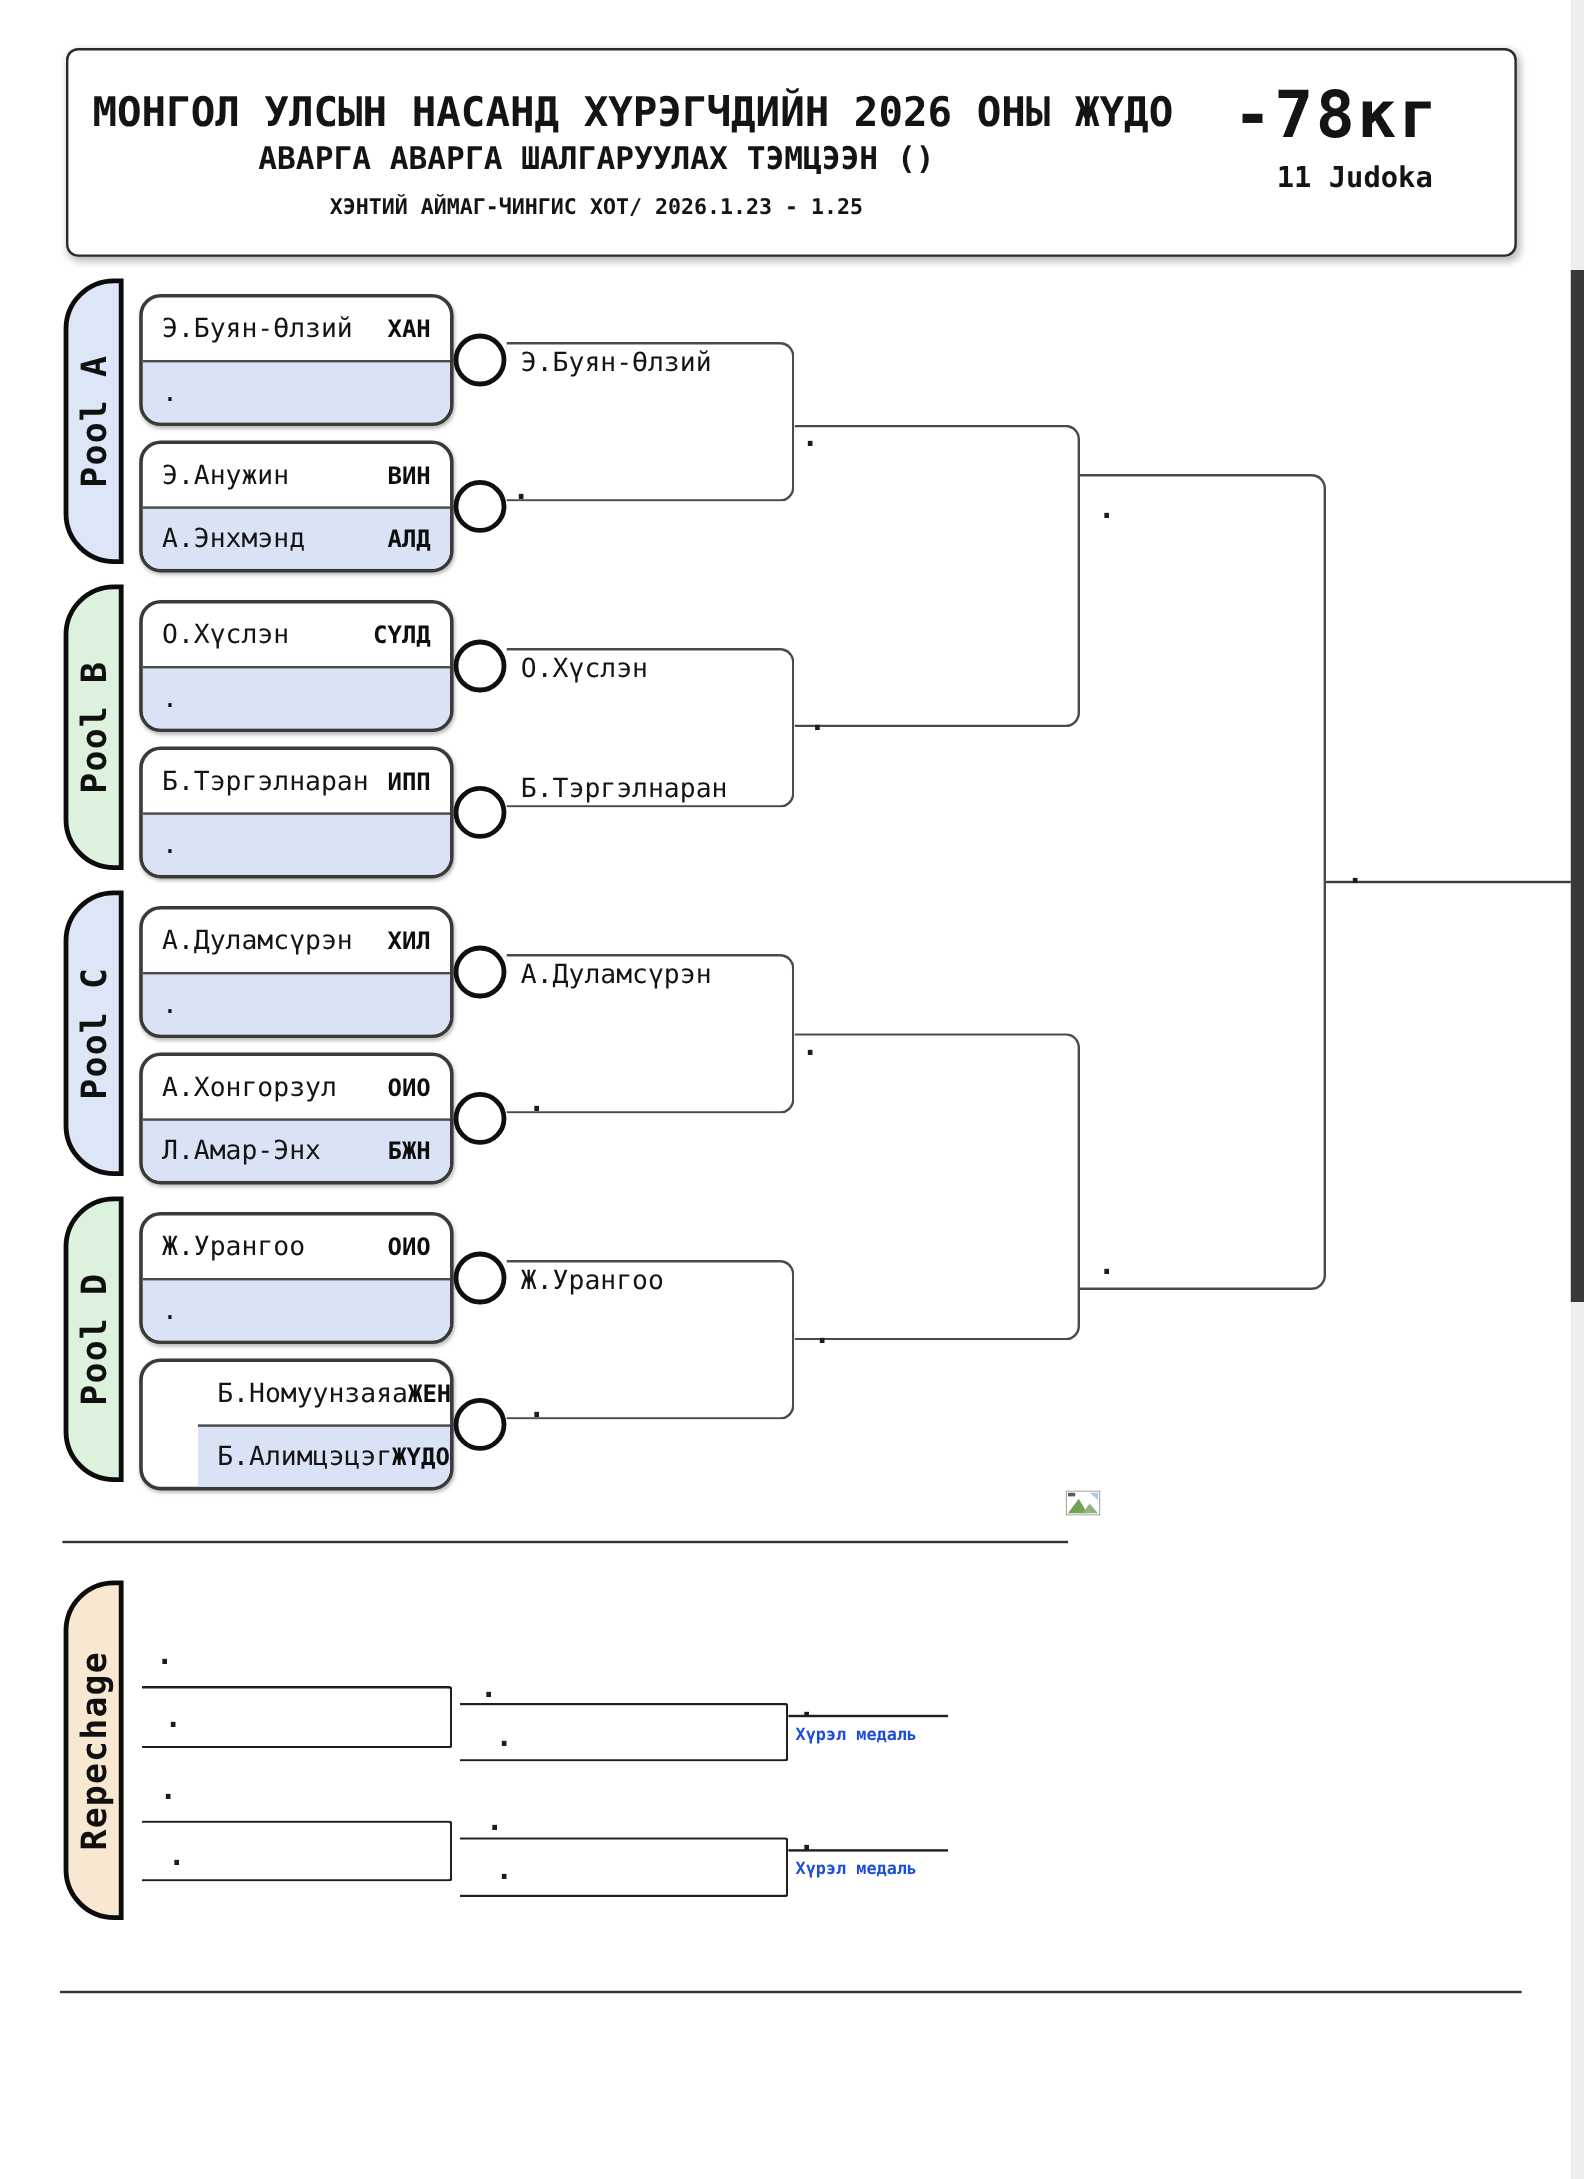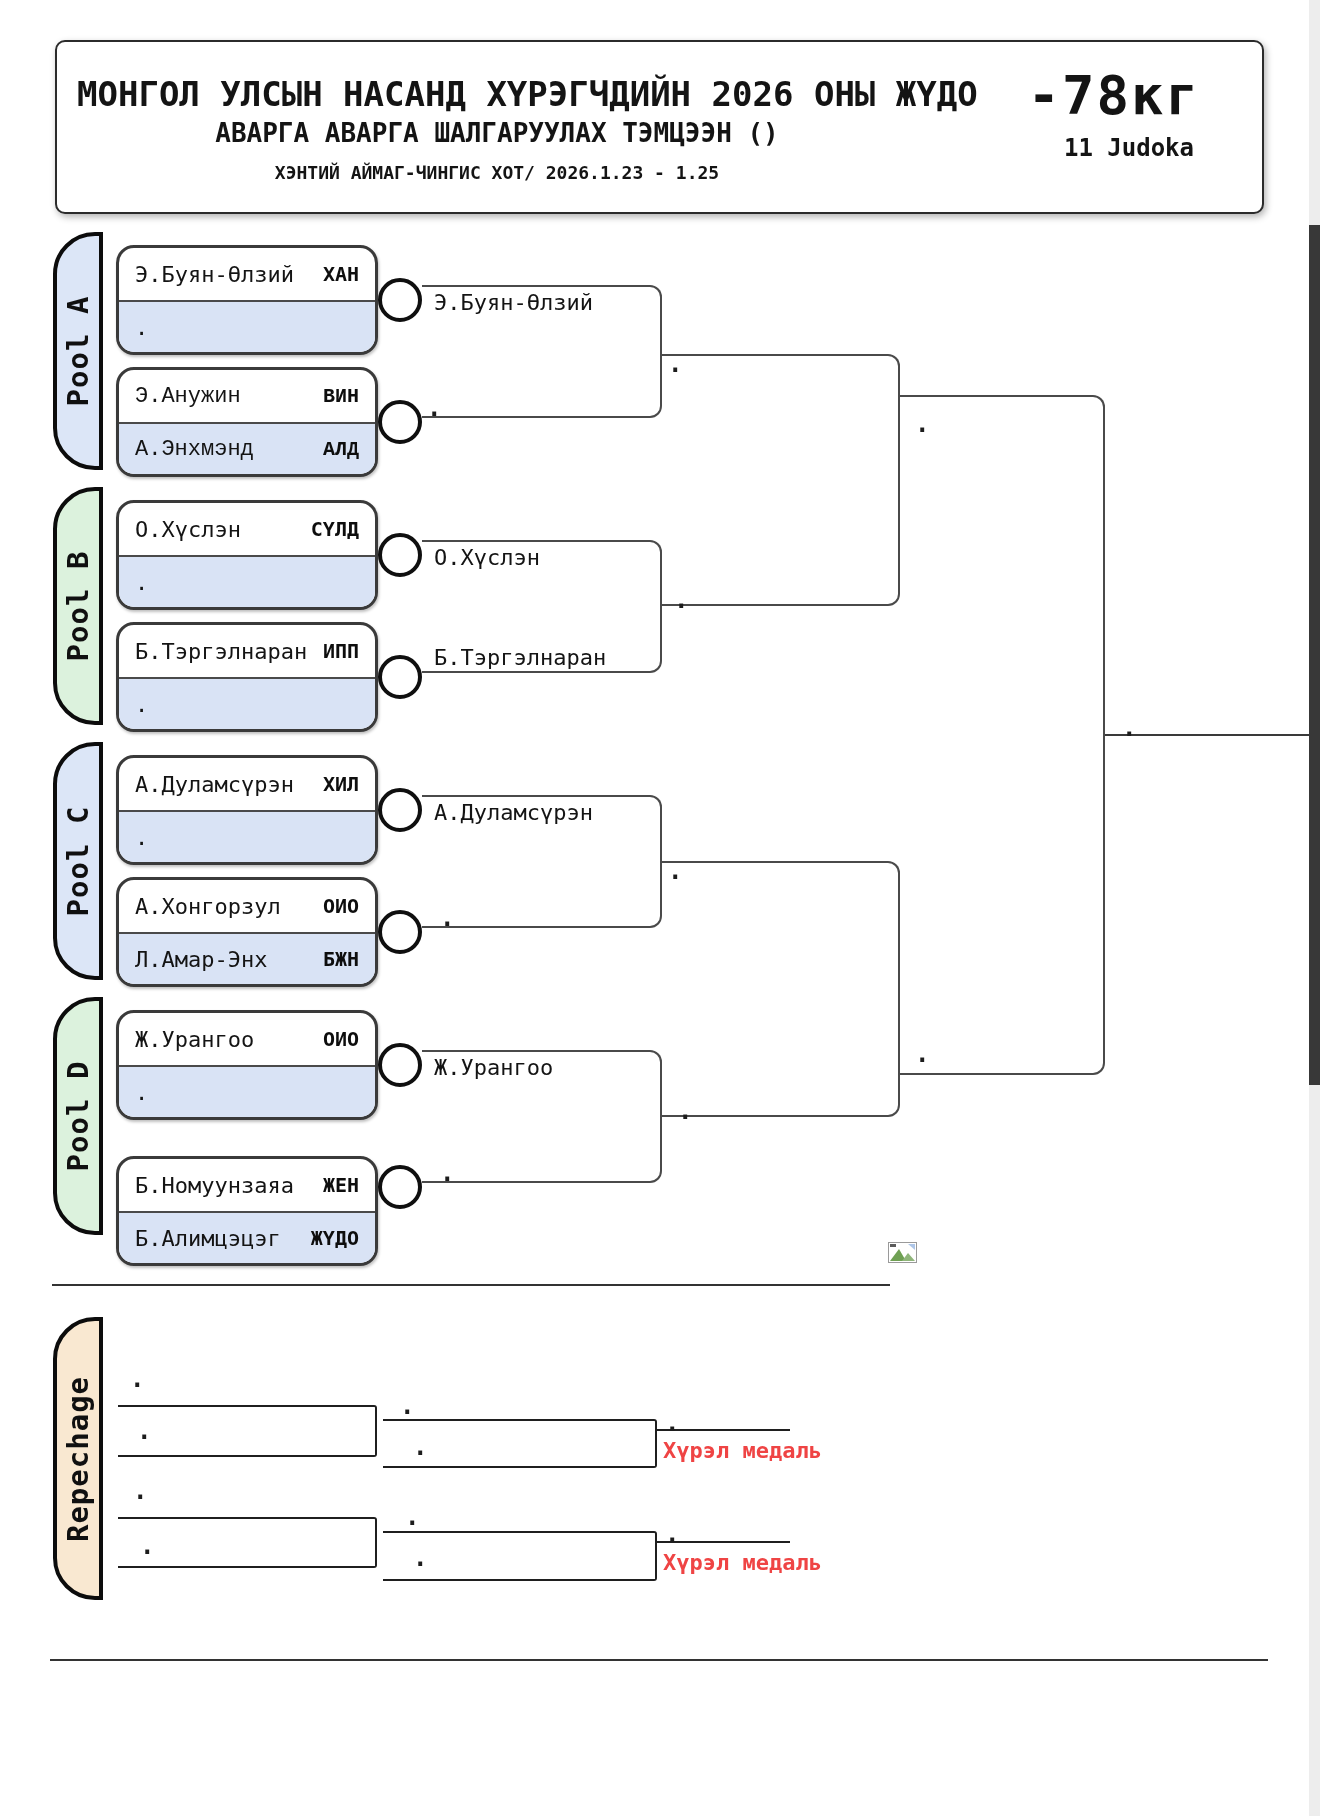--- a/index.html
+++ b/index.html
@@ -49,21 +49,21 @@
   .wname{position:absolute;font-size:22px;line-height:1;white-space:nowrap;color:#141414;}
   .dot{position:absolute;font-size:24px;font-weight:bold;line-height:0;color:#1c1c1c;}
 
   
   .sep{position:absolute;border-top:2px solid #333;}
 
   
   .rep-rect{position:absolute;box-sizing:border-box;border:2px solid #1f1f1f;border-left:none;
             border-radius:0 3px 3px 0;}
   .rep-line{position:absolute;border-top:2px solid #1f1f1f;}
-  .bronze{position:absolute;font-size:22px;font-weight:bold;color:#ef4444;white-space:nowrap;}
+  .bronze{position:absolute;font-size:14px;font-weight:bold;color:#1d4ed8;white-space:nowrap;}
 
   
   .scroll-track{position:absolute;right:0;top:0;width:11px;height:100%;background:#ededed;}
   .scroll-thumb{position:absolute;right:0;top:225px;width:11px;height:860px;background:#383838;}
 
   .icon-wrap{position:absolute;left:888px;top:1242px;width:29px;height:21px;}
 </style>
 </head>
 <body>
 
@@ -96,21 +96,21 @@
   <div class="ebox" style="top:245px;">
     <div class="erow top">
       <span class="ename">Э.Буян-Өлзий</span>
       <span class="eclub">ХАН</span>
       </div>
     <div class="erow bot">
       <span class="ename">.</span>
       <span class="eclub"></span>
       </div>
   </div>
-  <div class="ebox" style="top:367px;font-family:Liberation Mono, monospace;">
+  <div class="ebox" style="top:367px;">
     <div class="erow top">
       <span class="ename">Э.Анужин</span>
       <span class="eclub">ВИН</span>
       </div>
     <div class="erow bot">
       <span class="ename">А.Энхмэнд</span>
       <span class="eclub">АЛД</span>
       </div>
   </div>
 
@@ -159,21 +159,21 @@
   <div class="ebox" style="top:1010px;">
     <div class="erow top">
       <span class="ename">Ж.Урангоо</span>
       <span class="eclub">ОИО</span>
       </div>
     <div class="erow bot">
       <span class="ename">.</span>
       <span class="eclub"></span>
       </div>
   </div>
-  <div class="ebox" style="top:1156px;">
+  <div class="ebox" style="top:1132px;padding-left:46px;">
     <div class="erow top">
       <span class="ename">Б.Номуунзаяа</span>
       <span class="eclub">ЖЕН</span>
       </div>
     <div class="erow bot">
       <span class="ename">Б.Алимцэцэг</span>
       <span class="eclub">ЖҮДО</span>
       </div>
   </div>
 

